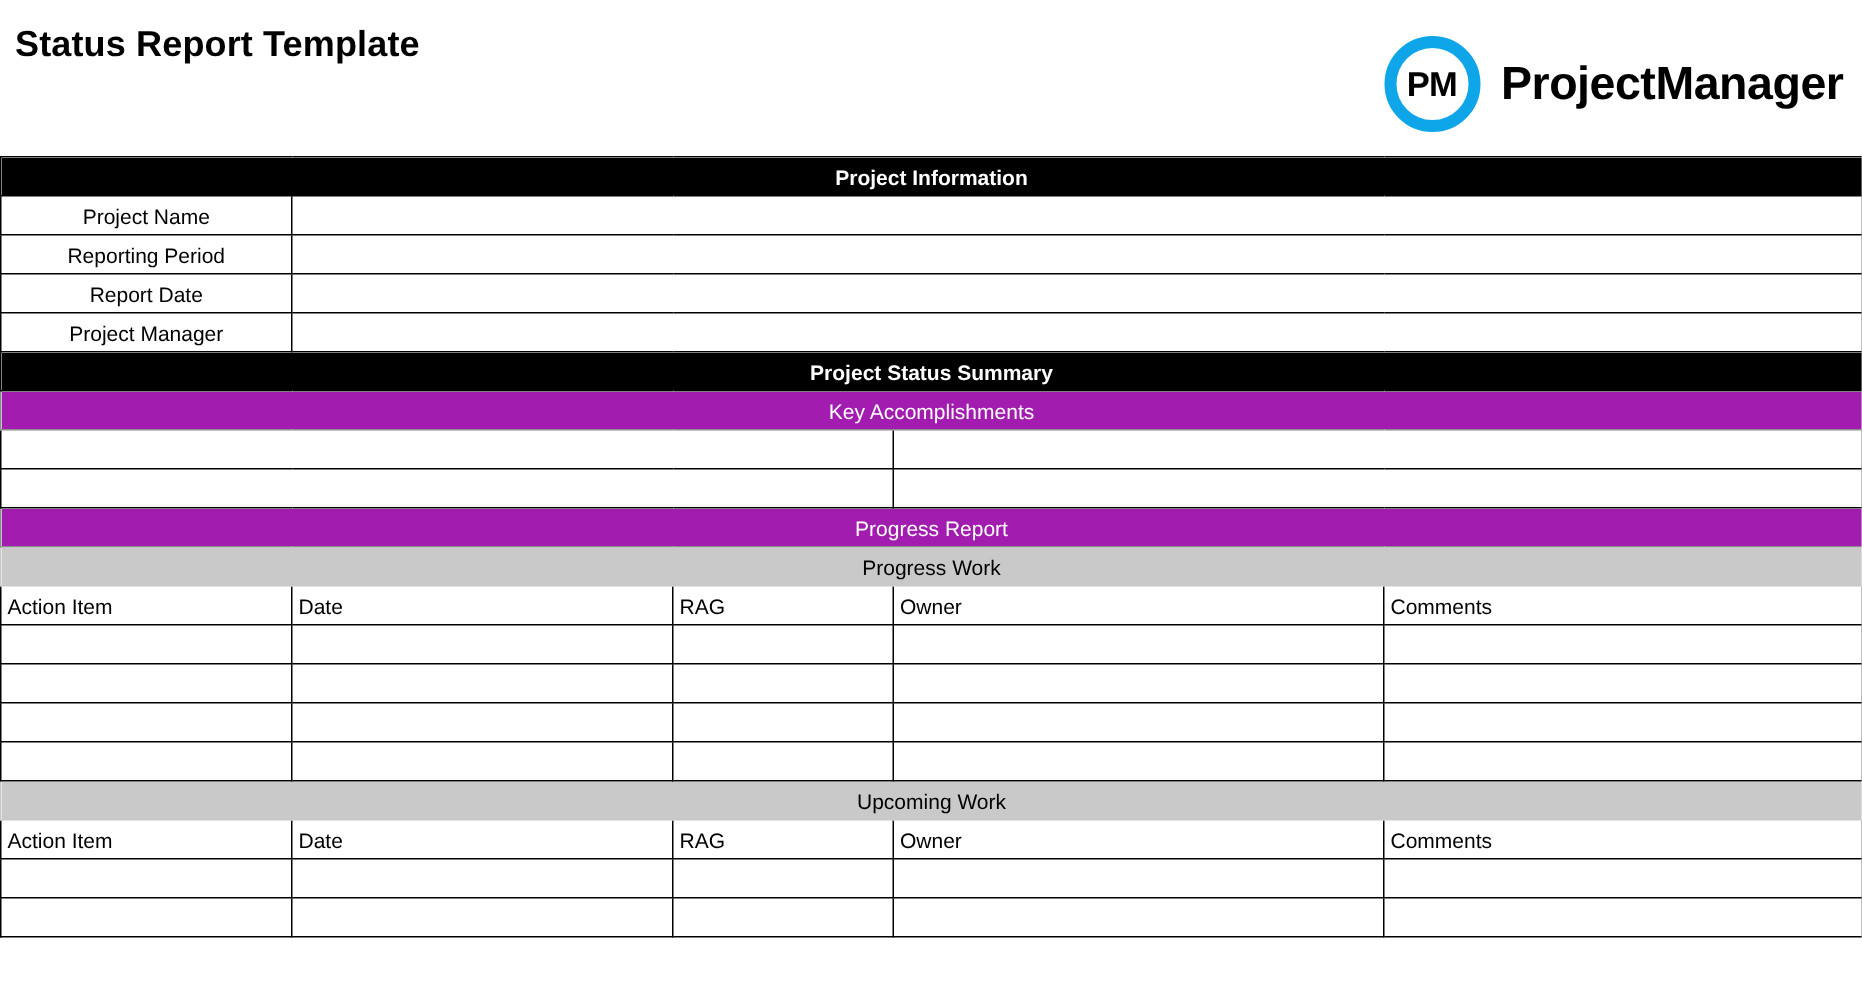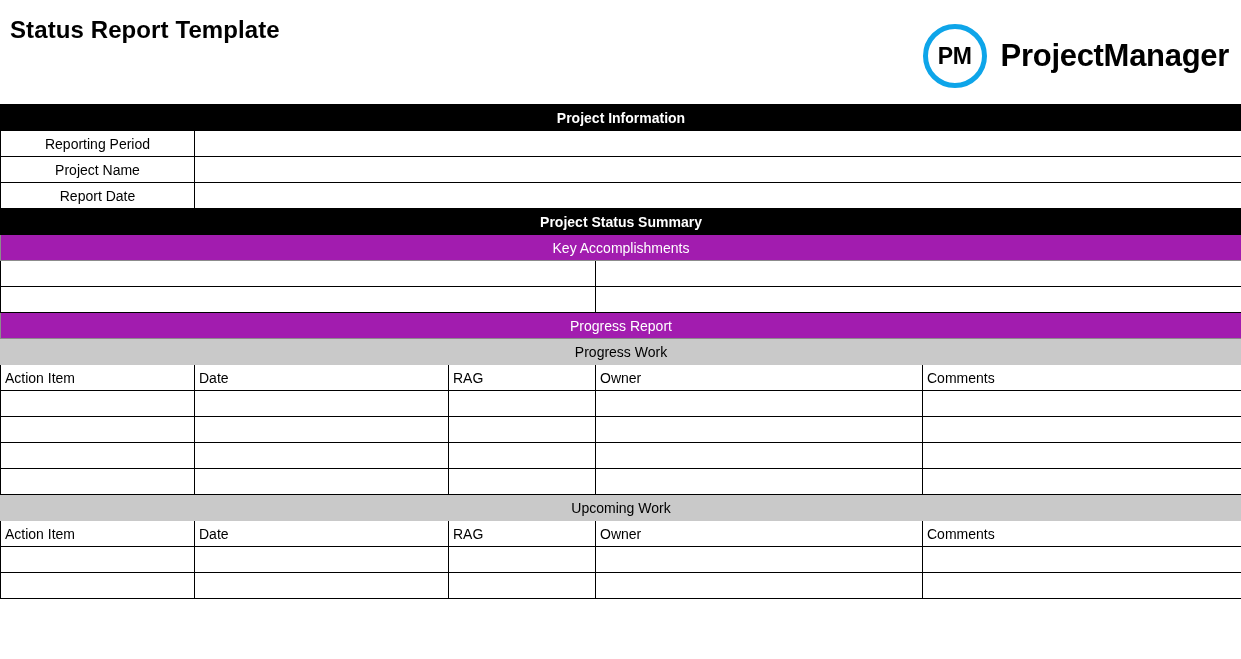--- a/index.html
+++ b/index.html
@@ -40,21 +40,21 @@
     position: absolute;
     right: 12px;
     top: 24px;
     display: flex;
     align-items: center;
     gap: 14px;
   }
   .brand-mark {
     width: 64px;
     height: 64px;
-    border: 5px solid #0ea5e9;
+    border: 8px solid #0ea5e9;
     border-radius: 50%;
     display: flex;
     align-items: center;
     justify-content: center;
     box-sizing: border-box;
   }
   .brand-mark span {
     font-size: 23px;
     font-weight: bold;
     line-height: 1;
@@ -148,29 +148,33 @@
       <col style="width:327px">
       <col style="width:319px">
     </colgroup>
     <tbody>
 
       <tr>
         <td class="band-black" colspan="5">Project Information</td>
       </tr>
 
       <tr>
+        <td class="label-cell">Project Name</td>
+        <td class="blank-cell" colspan="4"></td>
+      </tr>
+      <tr>
         <td class="label-cell">Reporting Period</td>
         <td class="blank-cell" colspan="4"></td>
       </tr>
       <tr>
-        <td class="label-cell">Project Name</td>
-        <td class="blank-cell" colspan="4"></td>
-      </tr>
-      <tr>
         <td class="label-cell">Report Date</td>
+        <td class="blank-cell" colspan="4"></td>
+      </tr>
+      <tr>
+        <td class="label-cell">Project Manager</td>
         <td class="blank-cell" colspan="4"></td>
       </tr>
 
       <tr>
         <td class="band-black" colspan="5">Project Status Summary</td>
       </tr>
 
       <tr>
         <td class="band-gray" colspan="5">Key Accomplishments</td>
       </tr>

